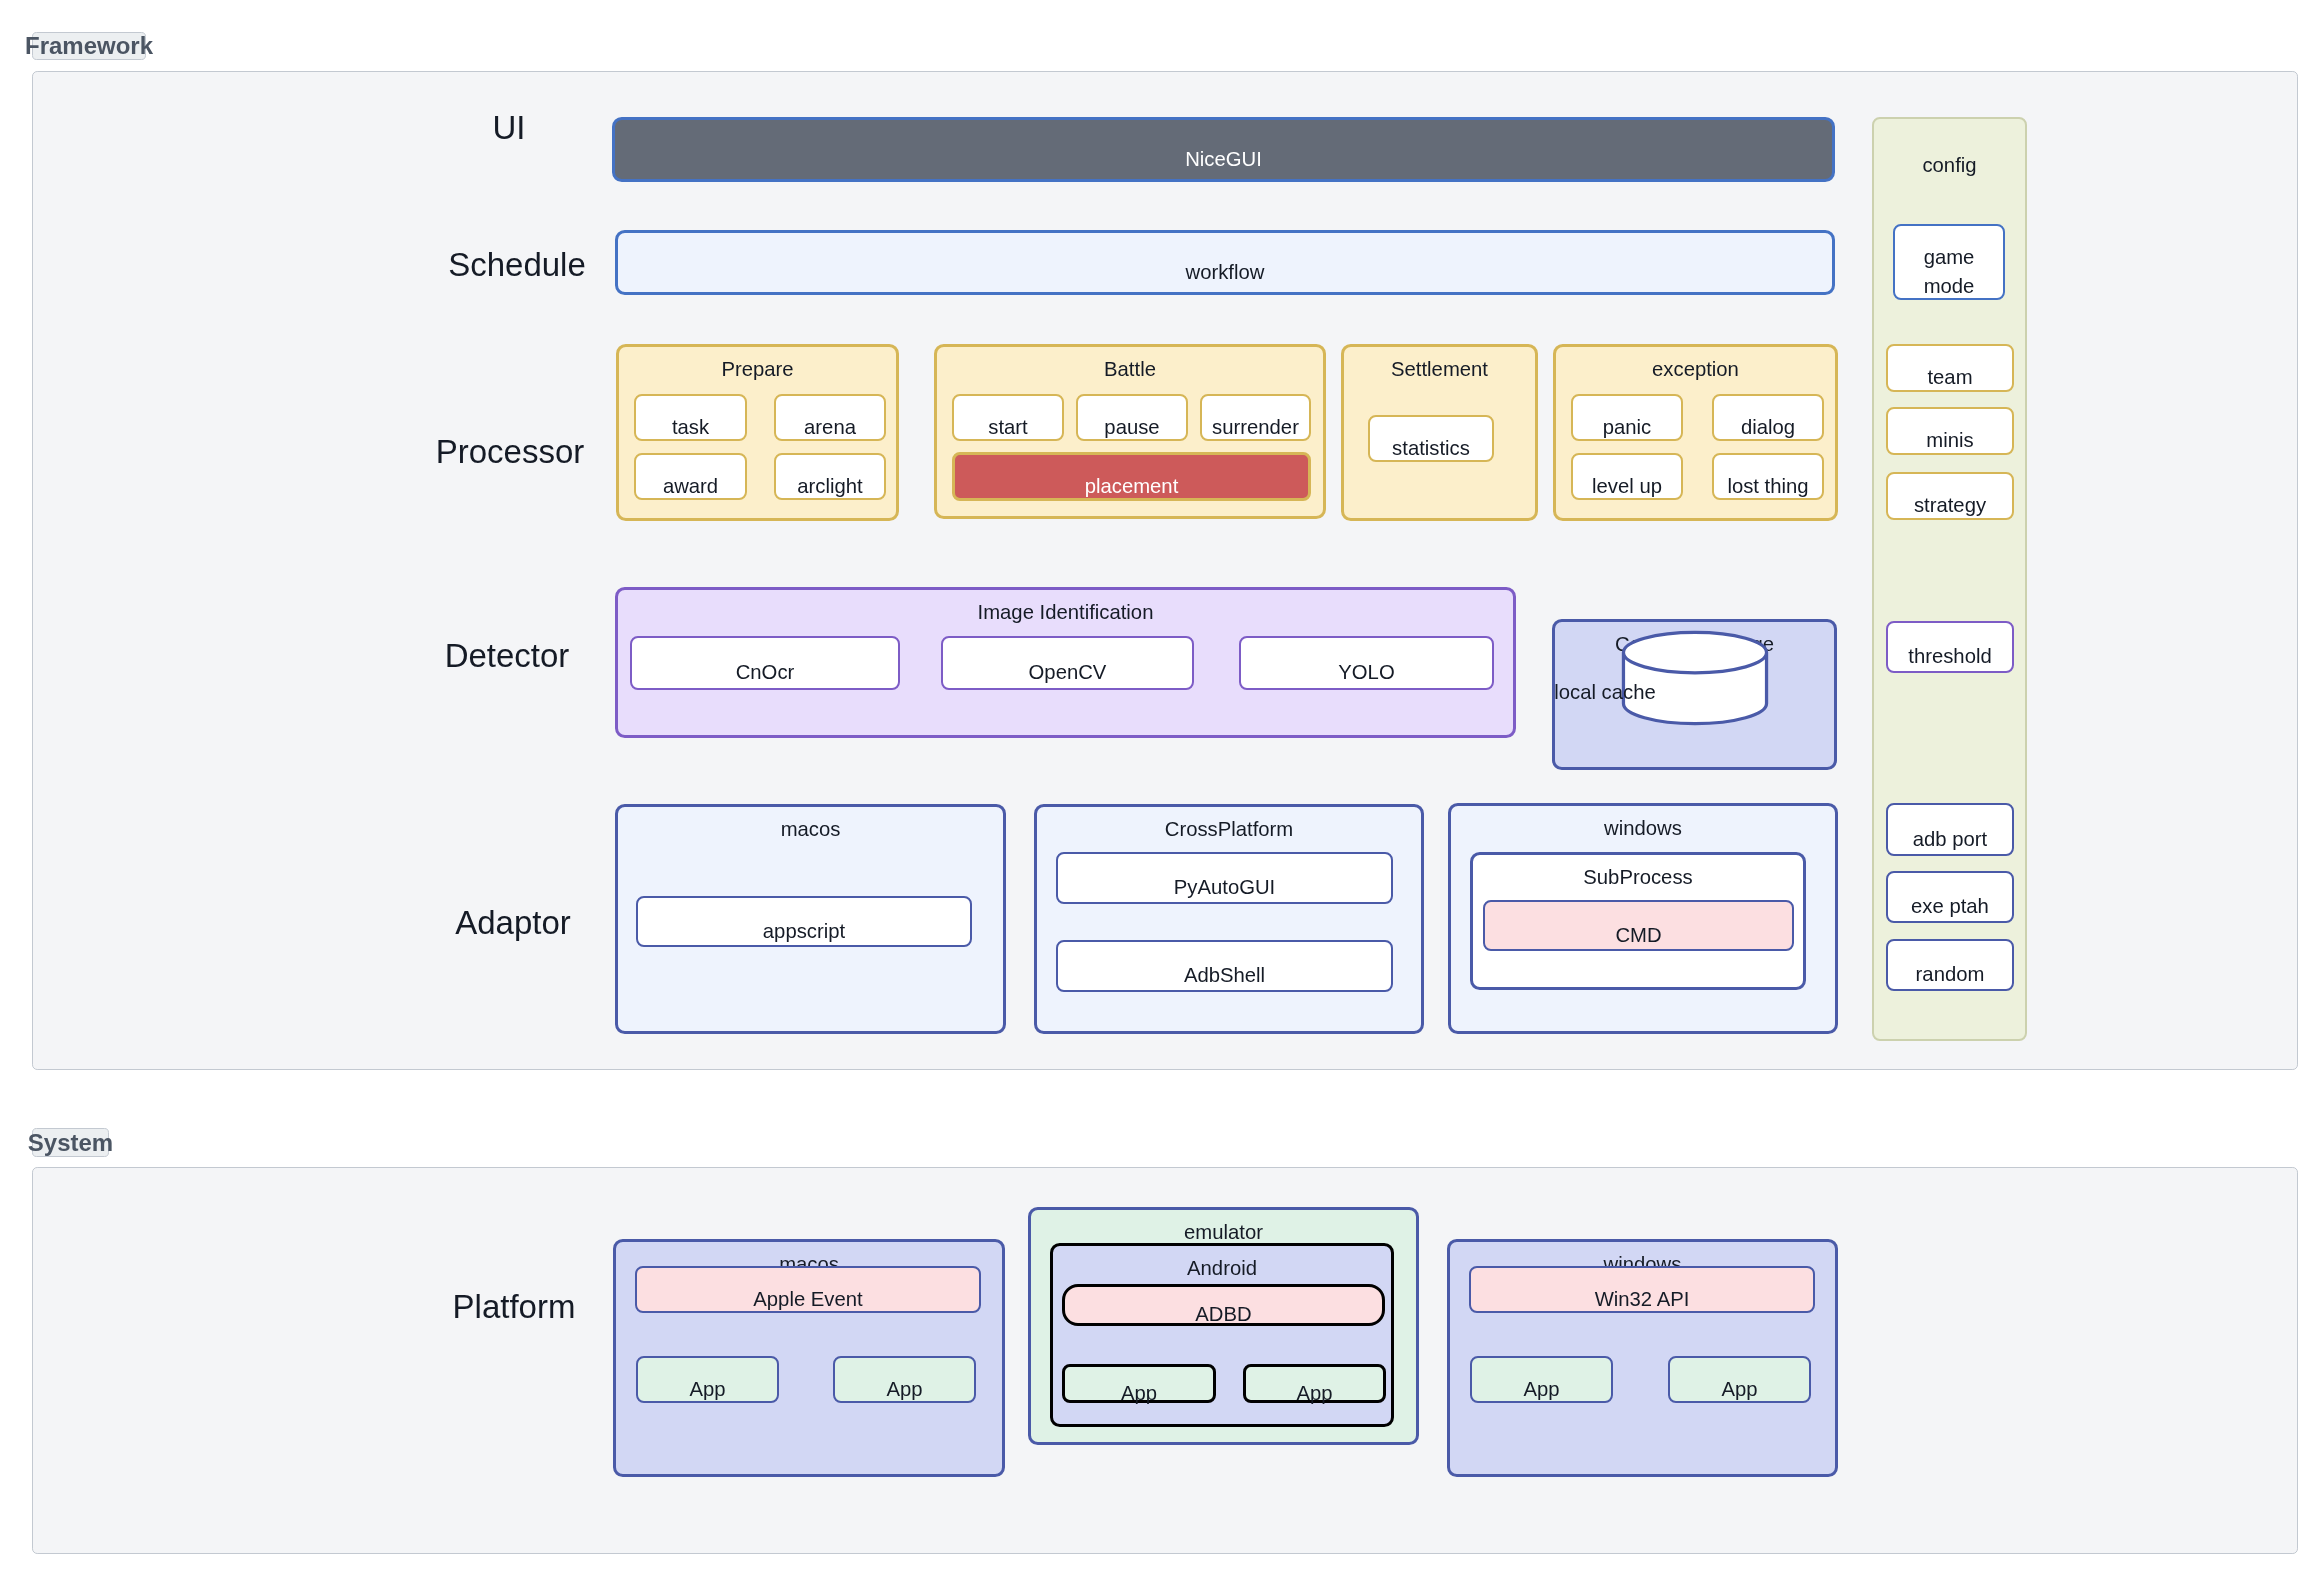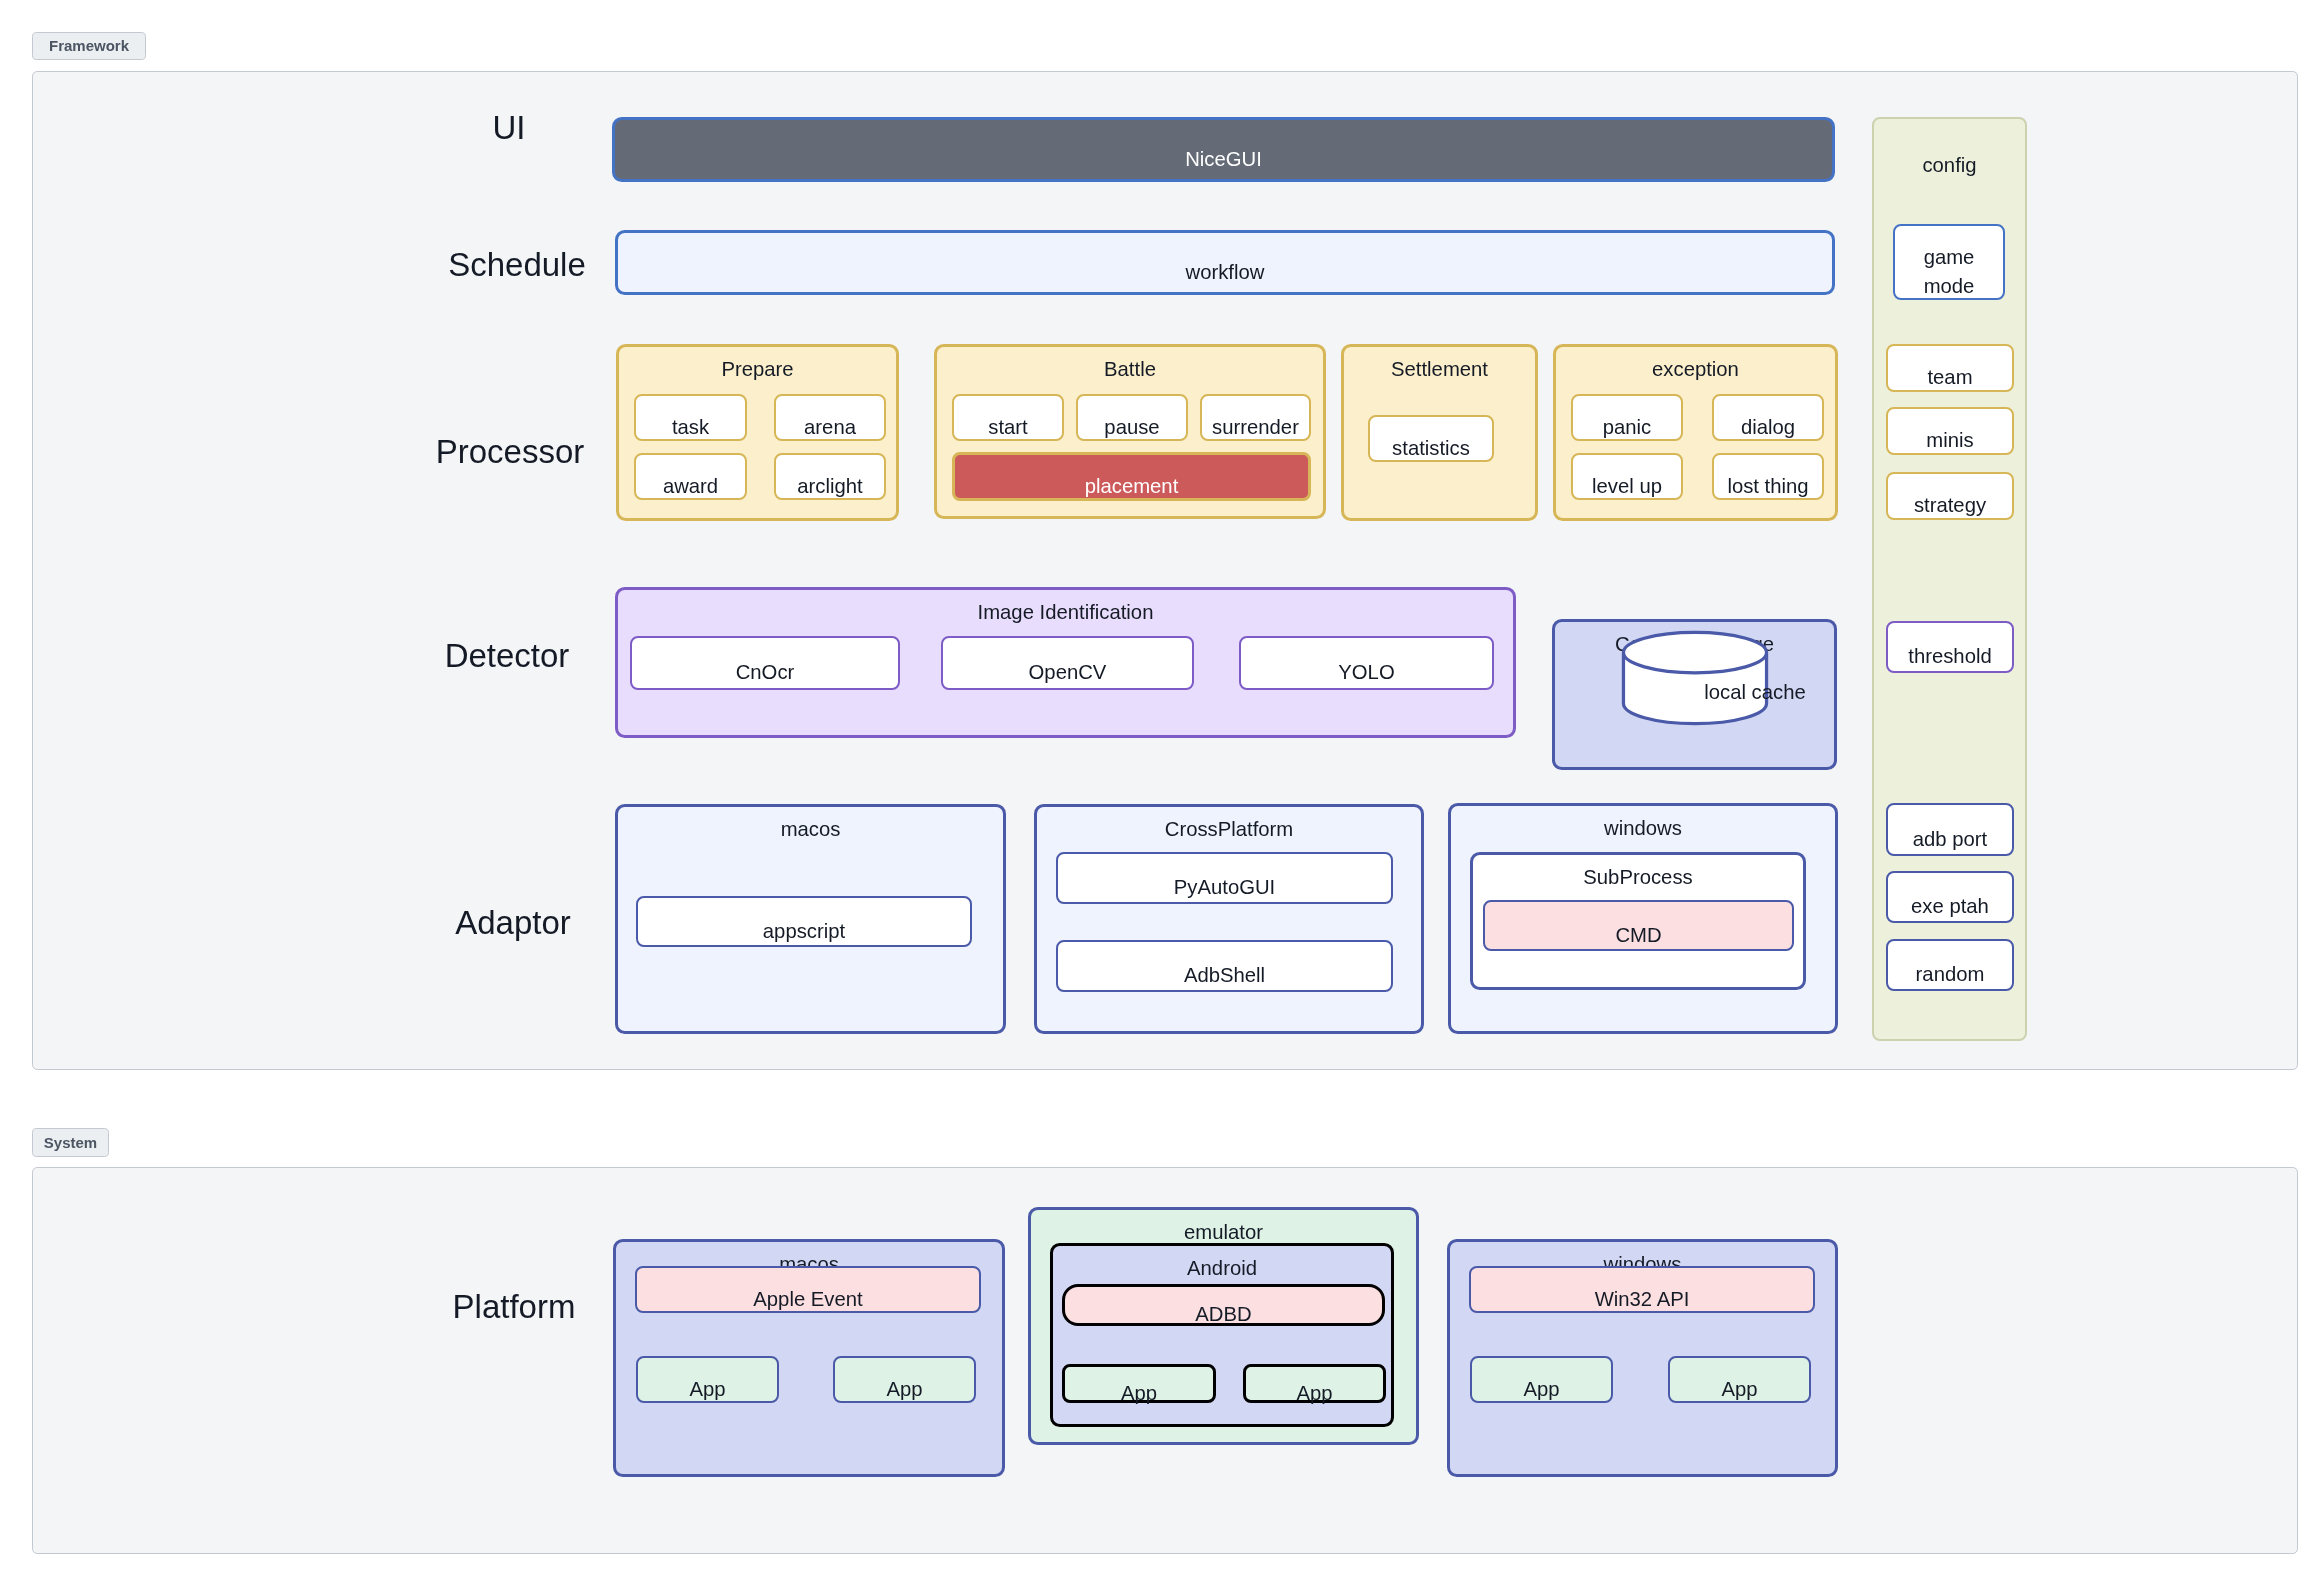--- a/index.html
+++ b/index.html
@@ -3,21 +3,21 @@
 <meta charset="utf-8">
 <title>Framework / System architecture diagram</title>
 <style>
 html,body{margin:0;padding:0;background:#fff;}
 body{width:2319px;height:1586px;position:relative;overflow:hidden;
  font-family:"Liberation Sans",sans-serif;}
 *{-webkit-font-smoothing:antialiased;}
 .abs{position:absolute;box-sizing:border-box;}
 .cluster{background:#f4f5f7;border:1.6px solid #c3c9d1;border-radius:5.2px;}
 .cluster-label{background:#eceff1;border:1.3px solid #c3c9d1;border-radius:4.6px;
- color:#4b5563;font-size:15px;font-weight:bold;display:flex;align-items:center;justify-content:center;
+ color:#4b5563;font-size:24px;font-weight:bold;display:flex;align-items:center;justify-content:center;
  filter:opacity(1);}
 .rowlabel{color:#151b26;font-size:33px;white-space:nowrap;line-height:1;
  transform:translate(-50%,-50%);filter:opacity(1);}
 .node{display:flex;align-items:center;justify-content:center;text-align:center;
  color:#151b26;font-size:20.3px;line-height:1.4;white-space:pre;filter:opacity(1);padding-top:19px;}
 .node.label{align-items:flex-start;padding-top:7.9px;}
 .grey{background:#646b77;border:3.9px solid #4472c4;border-radius:9.8px;color:#fff;}
 .blue-node{background:#eef3fd;border:3.3px solid #4472c4;border-radius:9.8px;text-align:center;}
 .blue-node2{background:#fff;border:2.6px solid #4472c4;border-radius:7.9px;}
 .blue-cluster{background:#eef3fd;border:3.3px solid #4a5aa8;border-radius:9.8px;}
@@ -105,15 +105,15 @@
 <div class="abs node pink-node-black" style="left:1062px;top:1284px;width:323px;height:42px">ADBD</div>
 <div class="abs node green-node-black" style="left:1062px;top:1364px;width:154px;height:39px">App</div>
 <div class="abs node green-node-black" style="left:1243px;top:1364px;width:143px;height:39px">App</div>
 <div class="abs node indigo-cluster label" style="left:1447px;top:1207px;width:391px;height:238px">windows</div>
 <div class="abs node pink-node" style="left:1469px;top:1266px;width:346px;height:47px">Win32 API</div>
 <div class="abs node green-node" style="left:1470px;top:1356px;width:143px;height:47px">App</div>
 <div class="abs node green-node" style="left:1668px;top:1356px;width:143px;height:47px">App</div>
 <svg class="abs cyl-svg" style="left:1620px;top:629px;width:150px;height:98px" viewBox="0 0 229 150" width="150" height="98">
       <path d="M 5 36 a 109.5 31 0 0 0 219 0 a 109.5 31 0 0 0 -219 0 l 0 78 a 109.5 31 0 0 0 219 0 l 0 -78" fill="#ffffff" stroke="#4a5aa8" stroke-width="5"></path>
     </svg>
-<div class="cyl-text" style="left:1683px;top:667px;width:144px;height:51px">local cache</div>
+<div class="cyl-text" style="left:1533px;top:667px;width:144px;height:51px">local cache</div>
 </div>
 
 
 </body></html>

